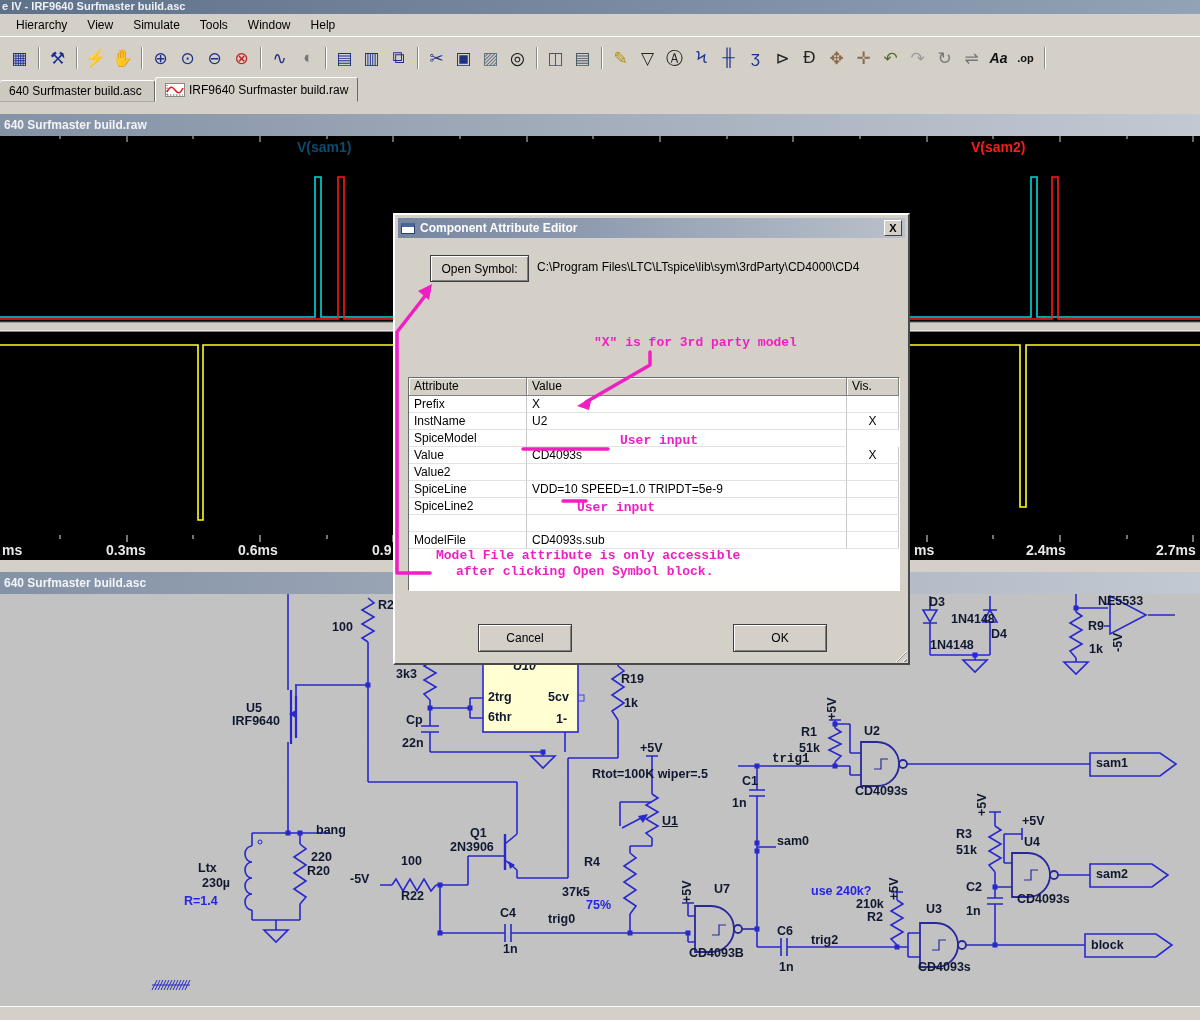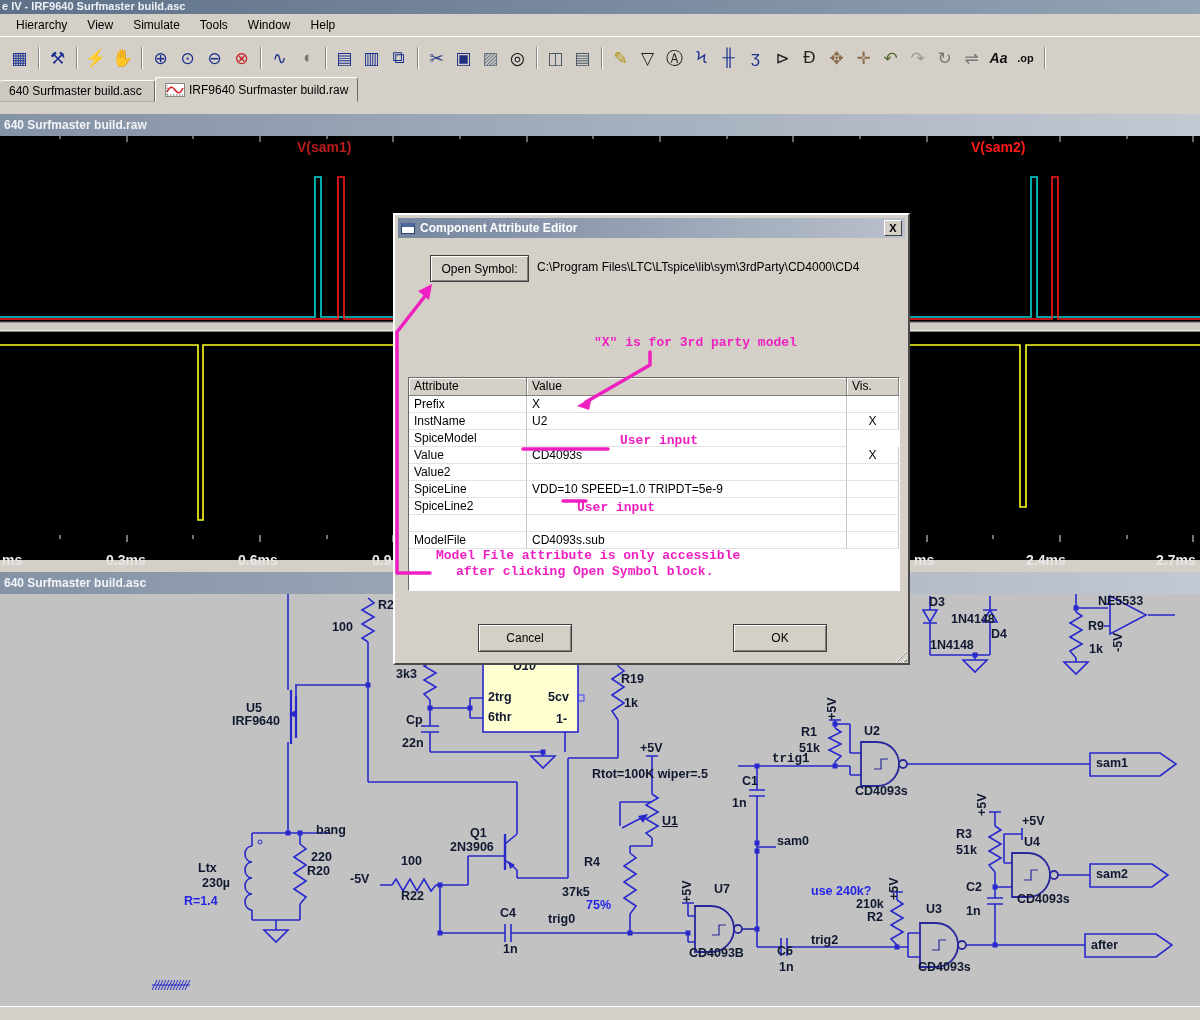--- a/index.html
+++ b/index.html
@@ -179,23 +179,23 @@
     <rect x="0" y="186" width="1200" height="9" fill="#d0ccc4" data-name="pane-divider"></rect>
     <line x1="0" y1="186" x2="1200" y2="186" stroke="#6a6a6a"></line>
     <line x1="0" y1="195" x2="1200" y2="195" stroke="#fff"></line>
 
     <polyline points="0,209 198,209 198,384 203,384 203,209 1020,209 1020,371 1026,371 1026,209 1200,209" fill="none" stroke="#ffff20" stroke-width="1.6" data-name="trace-yellow"></polyline>
 
     <path d="M-6,399 v7 M127,399 v7 M260,399 v7 M393,399 v7 M527,399 v7 M660,399 v7 M793,399 v7 M927,399 v7 M1060,399 v7 M1193,399 v7
              M60,399 v4 M193,399 v4 M327,399 v4 M460,399 v4 M593,399 v4 M727,399 v4 M860,399 v4 M993,399 v4 M1127,399 v4" stroke="#e8e8e8" stroke-width="1" data-name="time-axis-ticks"></path>
   </svg>
 </div>
-<div class="abs trace-label" style="left:297px;top:139px;color:#b91c1c" data-name="trace-label-vsam1">V(sam1)</div>
+<div class="abs trace-label" style="left:297px;top:139px;color:#0c4a6e" data-name="trace-label-vsam1">V(sam1)</div>
 <div class="abs trace-label" style="left:971px;top:139px;color:#ff1a1a" data-name="trace-label-vsam2">V(sam2)</div>
-<div class="abs" style="left:0;top:14px;width:1200px;height:852px;pointer-events:none;z-index:6" data-name="time-axis-labels">
+<div class="abs" style="left:0;top:4px;width:1200px;height:852px;pointer-events:none;z-index:6" data-name="time-axis-labels">
 
 <div class="axis-label" data-name="time-axis-label" style="left: 2px;">ms</div>
     <div class="axis-label" data-name="time-axis-label" style="left: 106px;">0.3ms</div>
     <div class="axis-label" data-name="time-axis-label" style="left: 238px;">0.6ms</div>
     <div class="axis-label" data-name="time-axis-label" style="left: 372px;">0.9</div>
     <div class="axis-label" data-name="time-axis-label" style="left: 914px;">ms</div>
     <div class="axis-label" data-name="time-axis-label" style="left: 1026px;">2.4ms</div>
     <div class="axis-label" data-name="time-axis-label" style="left: 1156px;">2.7ms</div>
   </div>
 
@@ -376,21 +376,21 @@
     <div class="sch-label" data-name="schematic-label" style="left: 689px; top: 947px;">CD4093B</div>
     <div class="sch-label" data-name="schematic-label" style="left: 777px; top: 835px;">sam0</div>
     <div class="sch-label" data-name="schematic-label" style="left: 742px; top: 775px; text-align: right;">C1</div>
     <div class="sch-label" data-name="schematic-label" style="left: 732px; top: 797px;">1n</div>
     <div class="sch-label" data-name="schematic-label" style="left: 772px; top: 753px; font-family: Liberation Mono, monospace;">trig1</div>
     <div class="sch-label" data-name="schematic-label" style="left: 801px; top: 726px;">R1</div>
     <div class="sch-label" data-name="schematic-label" style="left: 799px; top: 742px;">51k</div>
     <div class="sch-label" data-name="schematic-label" data-rot="-90" style="left: 826px; top: 720px;">+5V</div>
     <div class="sch-label" data-name="schematic-label" style="left: 864px; top: 725px;">U2</div>
     <div class="sch-label" data-name="schematic-label" style="left: 855px; top: 785px;">CD4093s</div>
-    <div class="sch-label" data-name="schematic-label" style="left: 777px; top: 925px; margin-top: 20px;">C6</div>
+    <div class="sch-label" data-name="schematic-label" style="left: 777px; top: 925px;">C6</div>
     <div class="sch-label" data-name="schematic-label" style="left: 779px; top: 961px;">1n</div>
     <div class="sch-label" data-name="schematic-label" style="left: 811px; top: 934px;">trig2</div>
     <div class="sch-label" data-name="schematic-label" data-c="blue" style="left: 811px; top: 885px;">use 240k?</div>
     <div class="sch-label" data-name="schematic-label" style="left: 856px; top: 898px;">210k</div>
     <div class="sch-label" data-name="schematic-label" style="left: 867px; top: 911px;">R2</div>
     <div class="sch-label" data-name="schematic-label" data-rot="-90" style="left: 888px; top: 900px;">+5V</div>
     <div class="sch-label" data-name="schematic-label" style="left: 926px; top: 903px;">U3</div>
     <div class="sch-label" data-name="schematic-label" style="left: 918px; top: 961px;">CD4093s</div>
     <div class="sch-label" data-name="schematic-label" style="left: 956px; top: 828px;">R3</div>
     <div class="sch-label" data-name="schematic-label" style="left: 956px; top: 844px;">51k</div>
@@ -403,21 +403,21 @@
     <div class="sch-label" data-name="schematic-label" style="left: 929px; top: 596px;">D3</div>
     <div class="sch-label" data-name="schematic-label" style="left: 951px; top: 613px;">1N4148</div>
     <div class="sch-label" data-name="schematic-label" style="left: 930px; top: 639px;">1N4148</div>
     <div class="sch-label" data-name="schematic-label" style="left: 991px; top: 628px;">D4</div>
     <div class="sch-label" data-name="schematic-label" style="left: 1098px; top: 595px;">NE5533</div>
     <div class="sch-label" data-name="schematic-label" style="left: 1088px; top: 620px;">R9</div>
     <div class="sch-label" data-name="schematic-label" style="left: 1089px; top: 643px;">1k</div>
     <div class="sch-label" data-name="schematic-label" data-rot="-90" style="left: 1112px; top: 652px;">-5V</div>
     <div class="sch-label" data-name="schematic-label" style="left: 1096px; top: 757px;">sam1</div>
     <div class="sch-label" data-name="schematic-label" style="left: 1096px; top: 868px;">sam2</div>
-    <div class="sch-label" data-name="schematic-label" style="left: 1091px; top: 939px;">after</div>
+    <div class="sch-label" data-name="schematic-label" style="left: 1091px; top: 939px;">block</div>
   </div>
 
 <div class="abs bottomstrip" data-name="status-strip"></div>
 
 <div class="abs dialog" data-name="component-attribute-editor-dialog">
   <div class="dlg-title" data-name="dialog-titlebar">
     <span class="dlg-icon" data-name="dialog-icon"></span>
     <span data-name="dialog-title">Component Attribute Editor</span>
     <span class="dlg-close" data-name="close-icon">X</span>
   </div>

